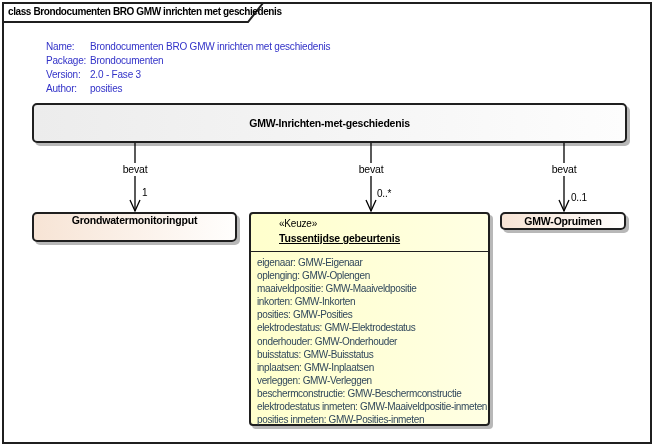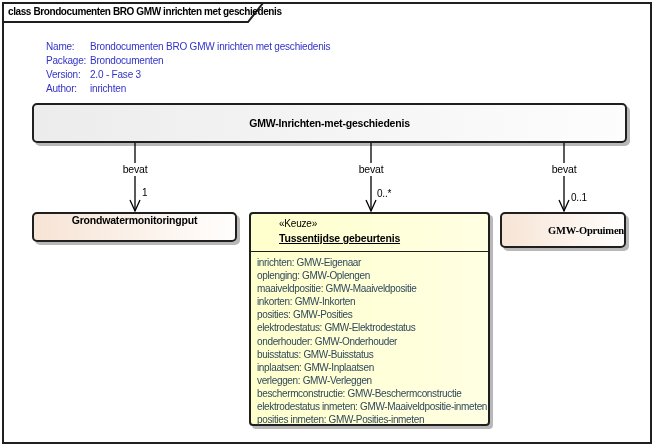--- a/index.html
+++ b/index.html
@@ -25,21 +25,21 @@
     border-radius:5px;box-shadow:3px 3px 0 0 rgba(125,125,125,0.55);
   }
   .root-class{
     left:32px;top:103px;width:595px;height:40px;
     background:linear-gradient(to right,#ececec,#fdfdfd);
     display:flex;align-items:center;justify-content:center;
   }
   .element-fill{background:linear-gradient(to right,var(--element-fill,#f7e4d5),#fffefd);}
   .box-title{font-size:10.5px;font-weight:bold;white-space:nowrap;}
   .class-left{left:32px;top:212px;width:205px;height:30px;display:flex;justify-content:center;}
-  .class-right{left:500px;top:212px;width:126px;height:36px;display:flex;align-items:center;justify-content:flex-end;font-family:Liberation Serif, serif;}
+  .class-right{left:500px;top:212px;width:126px;height:18px;display:flex;align-items:center;justify-content:center;}
   .choice-class{
     left:249px;top:212px;width:241px;height:214px;border-radius:4px;
     background:linear-gradient(to right,var(--choice-fill,#ffffcc),#ffffe3);
   }
   .choice-header{height:34px;padding-top:3px;text-align:left;border-bottom:1.5px solid var(--border,#1f1f1f);padding-left:28px;}
   .stereotype{font-size:10px;line-height:13px;}
   .choice-name{font-size:10.5px;font-weight:bold;text-decoration:underline;line-height:16px;}
   .attr-list{padding:4px 0 0 6px;}
   .attr-row{
     font-size:10px;letter-spacing:-0.35px;line-height:13.1px;white-space:nowrap;
@@ -74,21 +74,21 @@
     <div class="meta-row">
       <span class="meta-label">Package:</span>
       <span class="meta-value">Brondocumenten</span>
     </div>
     <div class="meta-row">
       <span class="meta-label">Version:</span>
       <span class="meta-value">2.0 - Fase 3</span>
     </div>
     <div class="meta-row">
       <span class="meta-label">Author:</span>
-      <span class="meta-value">inrichten</span>
+      <span class="meta-value">posities</span>
     </div>
   </div>
 
   <div class="uml-box root-class">
     <span class="box-title">GMW-Inrichten-met-geschiedenis</span>
   </div>
 
   <svg class="connectors" width="657" height="448">
     <g stroke="#000" stroke-width="1.3" fill="none">
       <line x1="135" y1="143" x2="135" y2="211"></line>
@@ -111,21 +111,21 @@
   <div class="uml-box element-fill class-left">
     <span class="box-title">Grondwatermonitoringput</span>
   </div>
 
   <div class="uml-box choice-class">
     <div class="choice-header">
       <div class="stereotype">«Keuze»</div>
       <div class="choice-name">Tussentijdse gebeurtenis</div>
     </div>
     <div class="attr-list">
-      <div class="attr-row">inrichten: GMW-Eigenaar</div>
+      <div class="attr-row">eigenaar: GMW-Eigenaar</div>
       <div class="attr-row">oplenging: GMW-Oplengen</div>
       <div class="attr-row">maaiveldpositie: GMW-Maaiveldpositie</div>
       <div class="attr-row">inkorten: GMW-Inkorten</div>
       <div class="attr-row">posities: GMW-Posities</div>
       <div class="attr-row">elektrodestatus: GMW-Elektrodestatus</div>
       <div class="attr-row">onderhouder: GMW-Onderhouder</div>
       <div class="attr-row">buisstatus: GMW-Buisstatus</div>
       <div class="attr-row">inplaatsen: GMW-Inplaatsen</div>
       <div class="attr-row">verleggen: GMW-Verleggen</div>
       <div class="attr-row">beschermconstructie: GMW-Beschermconstructie</div>

